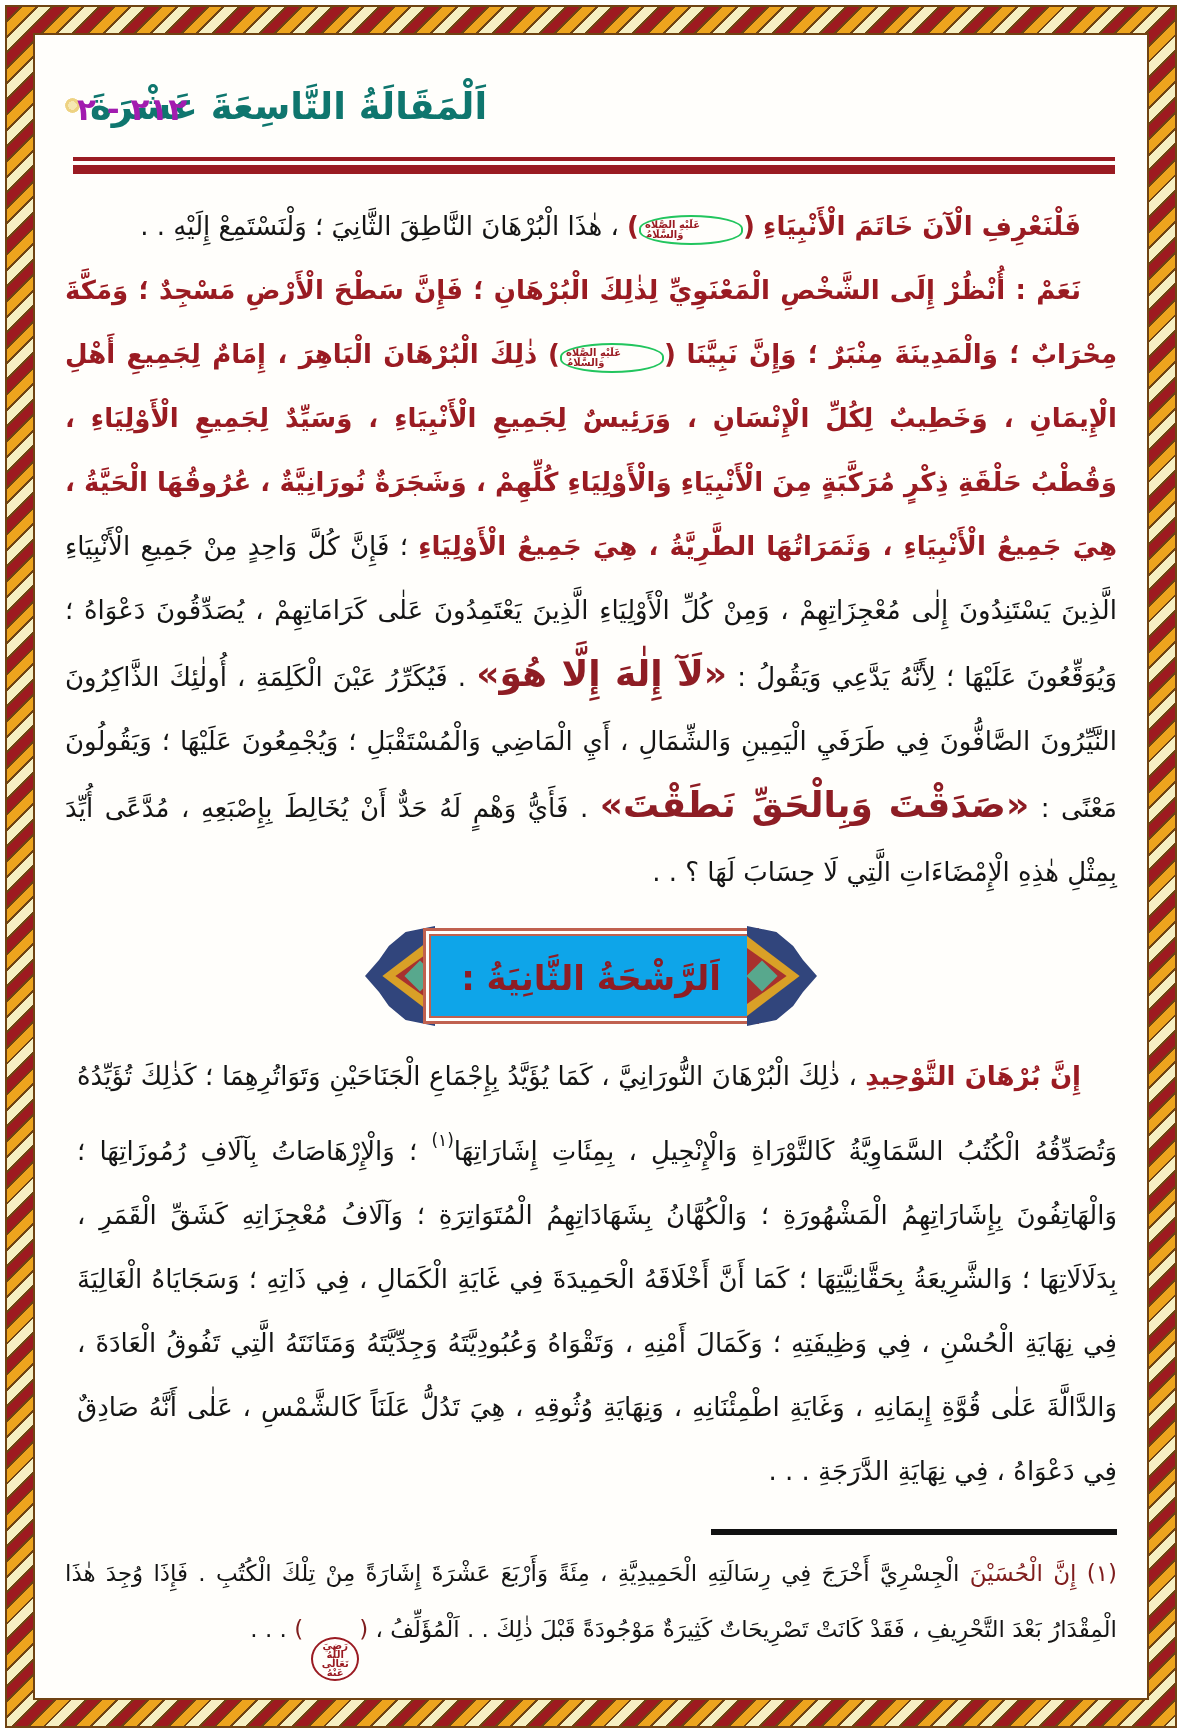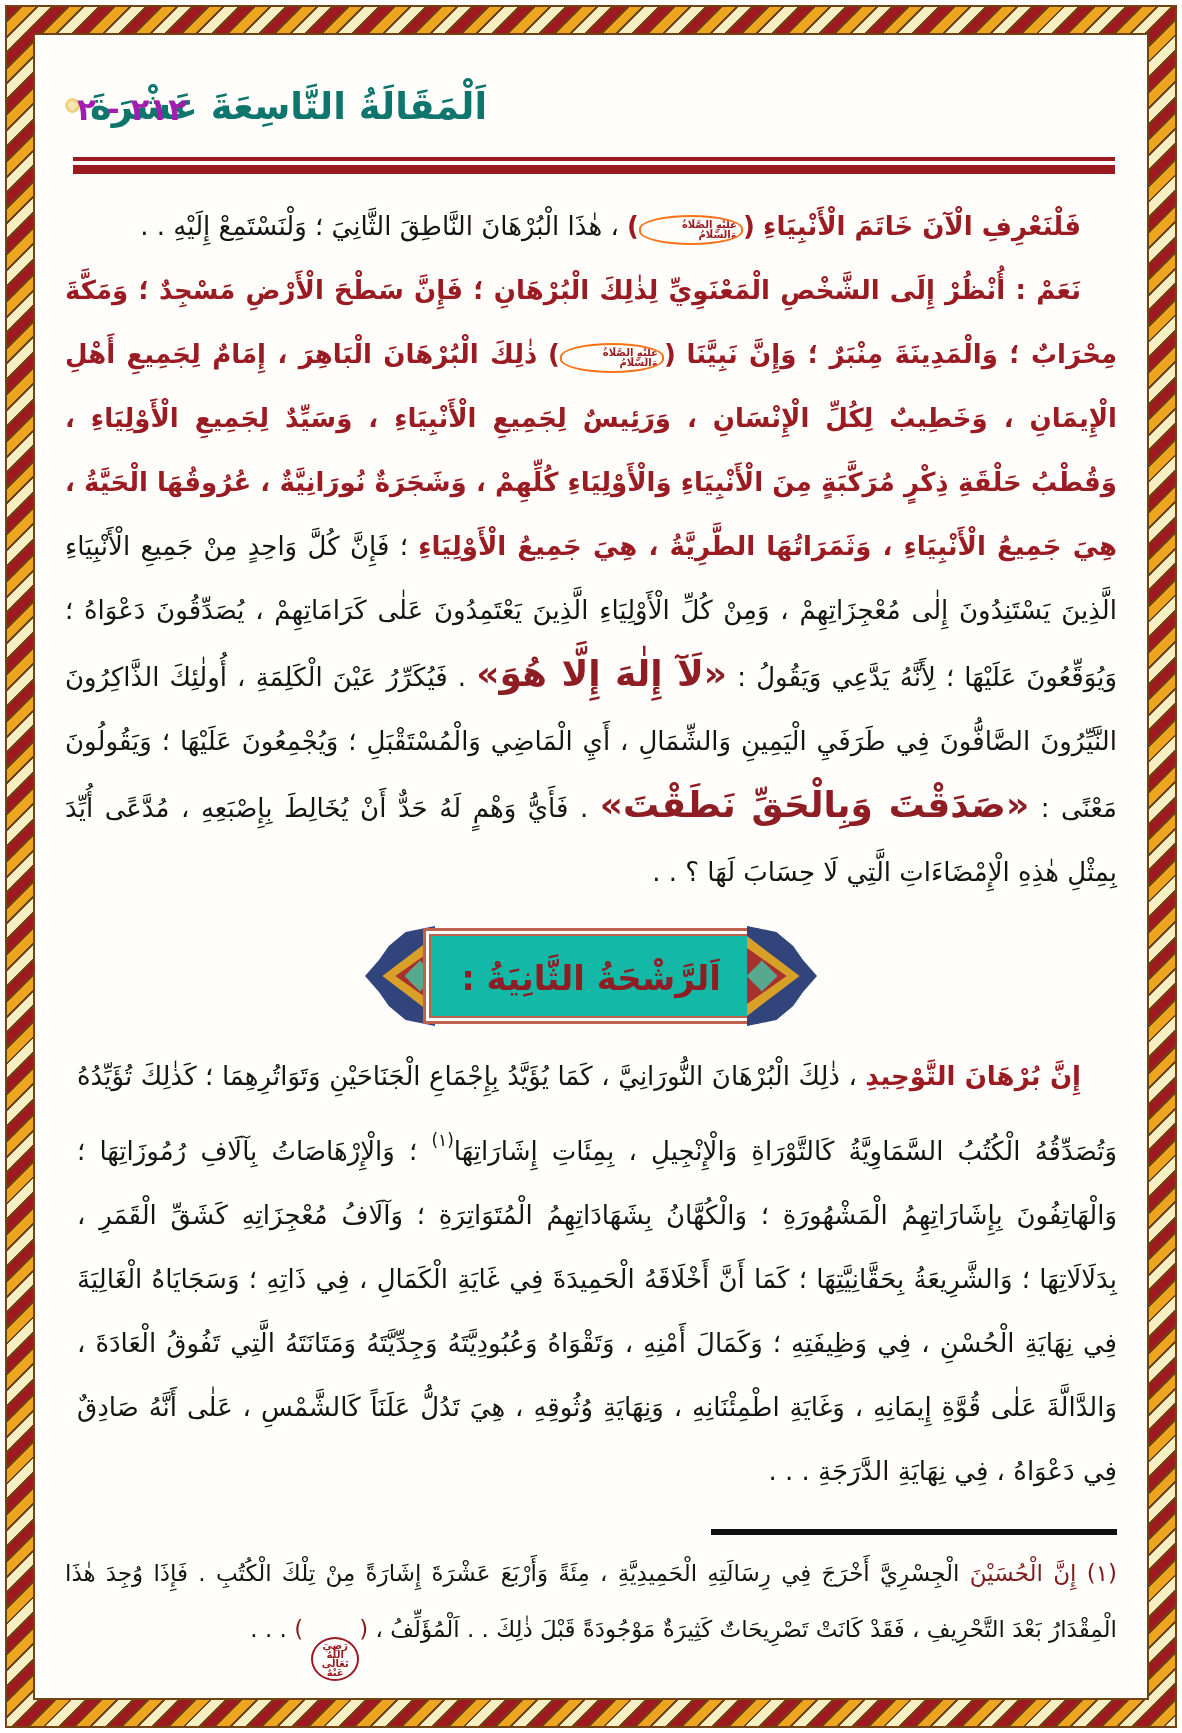--- a/index.html
+++ b/index.html
@@ -26,25 +26,25 @@
   .dbl-rule .r1{height:4px;background:#9a1b22;}
   .dbl-rule .r2{height:9px;background:#9a1b22;margin-top:4px;}
   
   .bodytxt{margin-top:20px;font-size:26px;line-height:64px;color:#151515;
            text-align:justify;}
   .bodytxt p{margin:0;text-indent:36px;}
   .red{color:#9a1b22;font-weight:bold;}
   .quote{color:#8e1d24;font-weight:bold;font-size:36px;}
   .fnref{font-size:17px;vertical-align:14px;color:#151515;}
   .pbuh{display:inline-block;width:92px;font-size:10px;line-height:10px;color:#9a1b22;
-        border:2px solid #f97316;border-radius:50% / 46%;padding:3px 4px;text-align:right;
+        border:2px solid #22c55e;border-radius:50% / 46%;padding:3px 4px;text-align:left;
         vertical-align:-10px;font-weight:bold;overflow:hidden;white-space:normal;text-indent:0;}
   
   .orn{margin:22px auto 18px auto;width:440px;height:100px;position:relative;}
-  .orn-box{position:absolute;right:52px;left:52px;top:2px;bottom:2px;background:#14b8a6;
+  .orn-box{position:absolute;right:52px;left:52px;top:2px;bottom:2px;background:#0ea5e9;
            border:3px solid #c0614f;box-shadow:inset 0 0 0 3px #fffefb,inset 0 0 0 5px #c0614f;
            display:flex;align-items:center;justify-content:center;}
   .orn-title{color:#8e1d24;font-weight:bold;font-size:34px;line-height:1;padding-top:4px;}
   .wing{position:absolute;top:0;width:70px;height:100px;}
   .wing.lft{left:-6px;}
   .wing.rgt{right:-6px;transform:scaleX(-1);}
   .wing .w1{position:absolute;inset:0;background:#31457c;
       clip-path:polygon(100% 0,100% 100%,58% 94%,34% 80%,20% 66%,0 50%,20% 34%,34% 20%,58% 6%);}
   .wing .w2{position:absolute;top:10px;bottom:10px;left:14px;right:0;background:#d9a027;
       clip-path:polygon(100% 0,100% 100%,6% 50%);}

